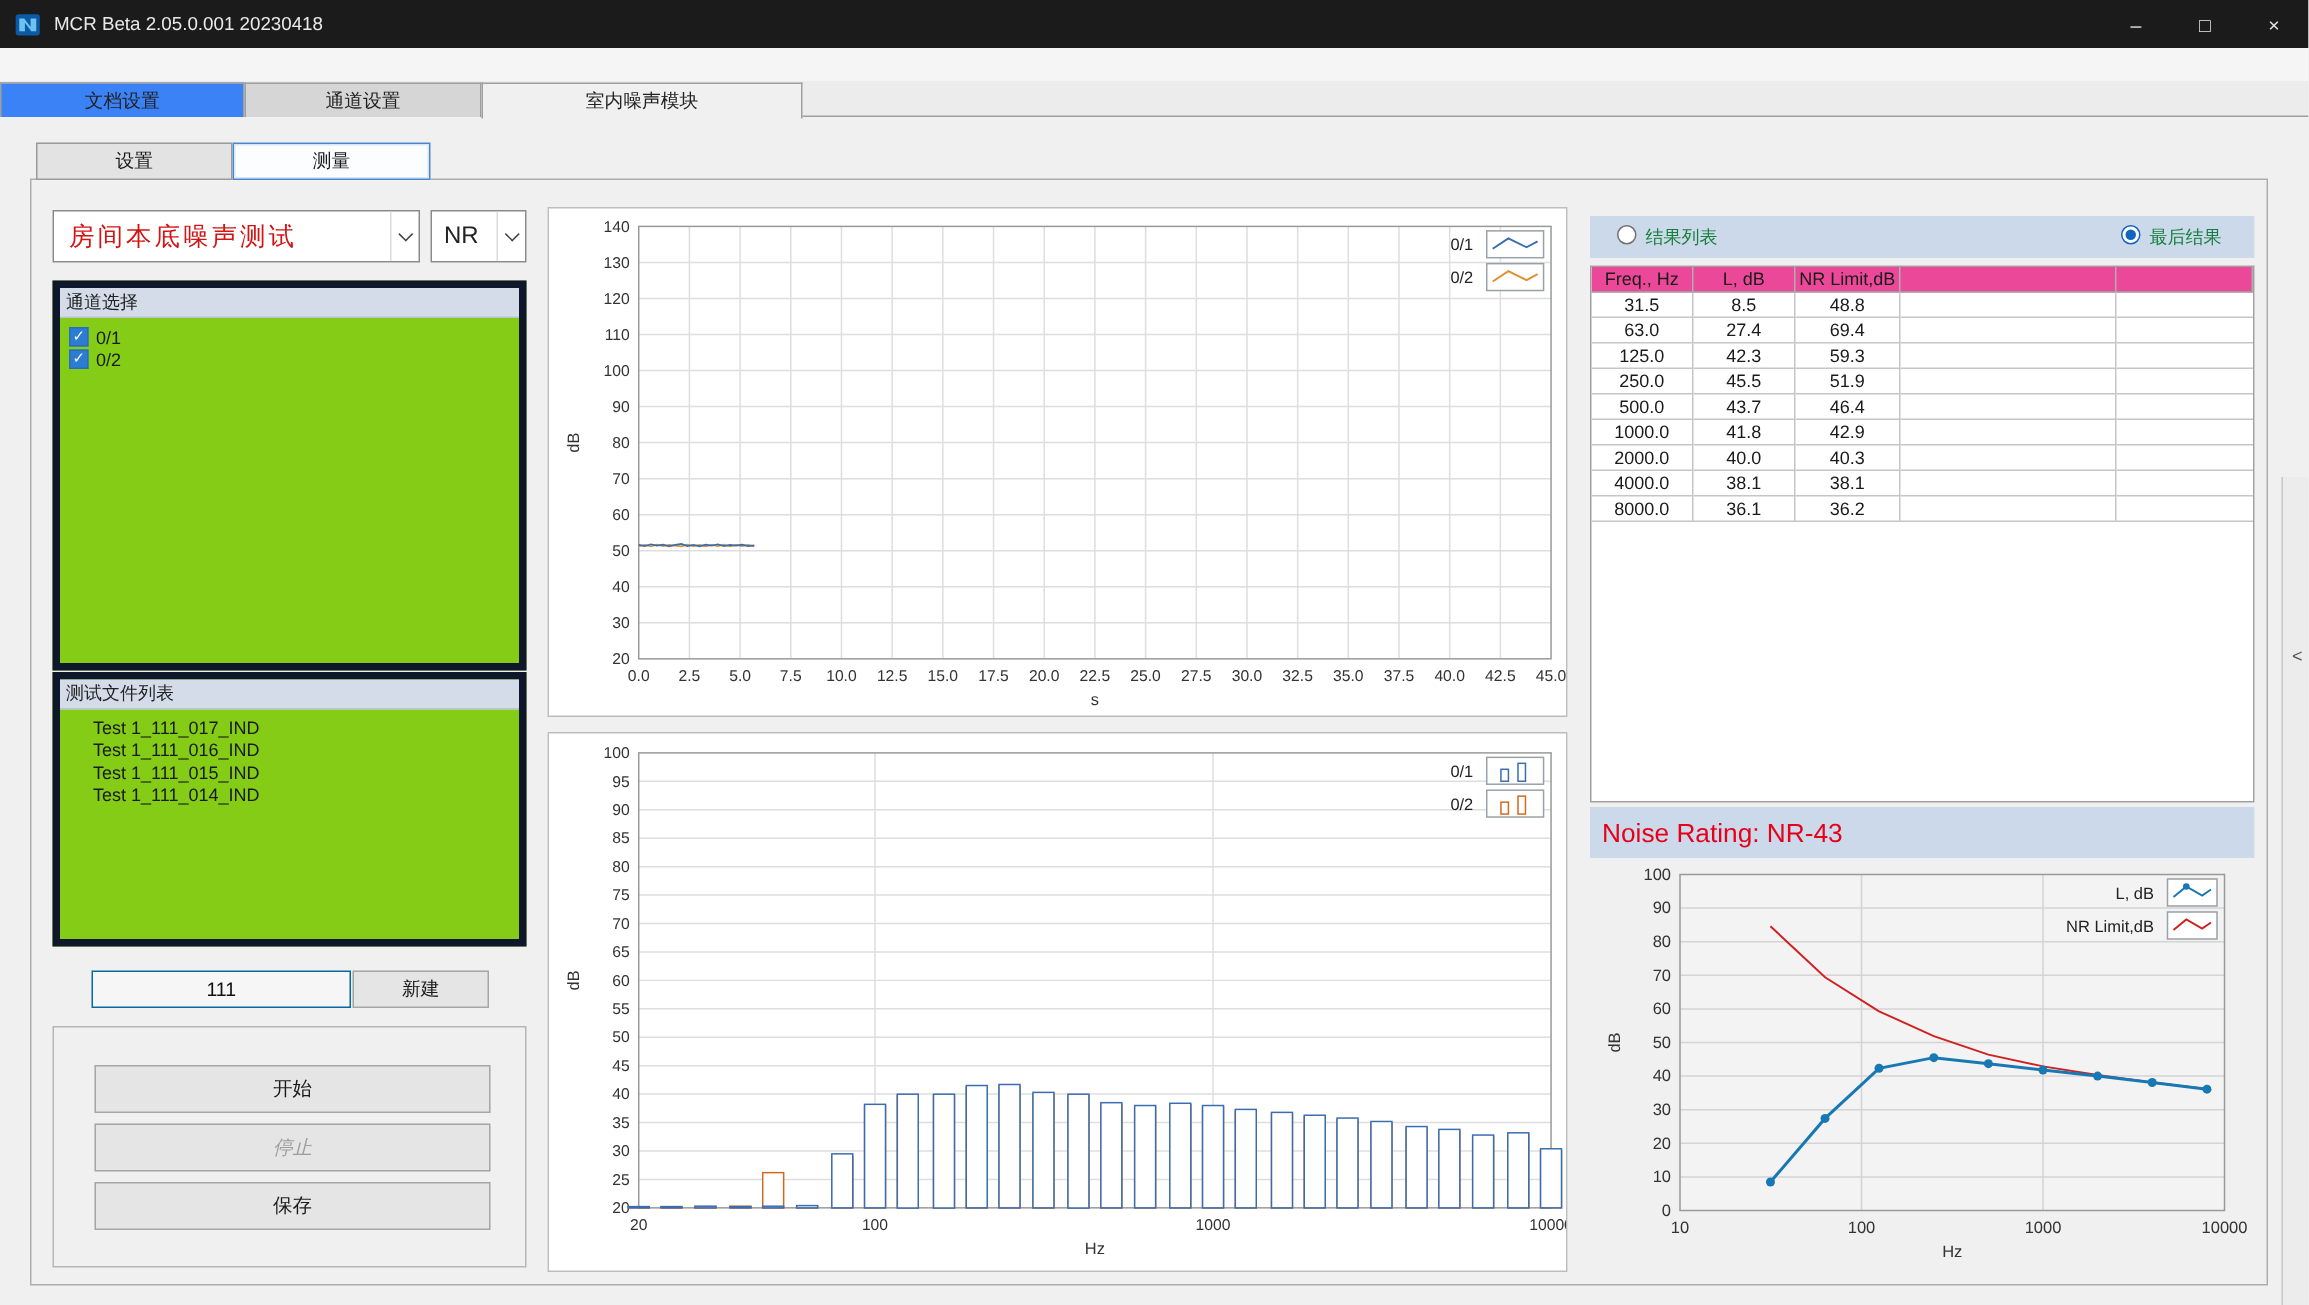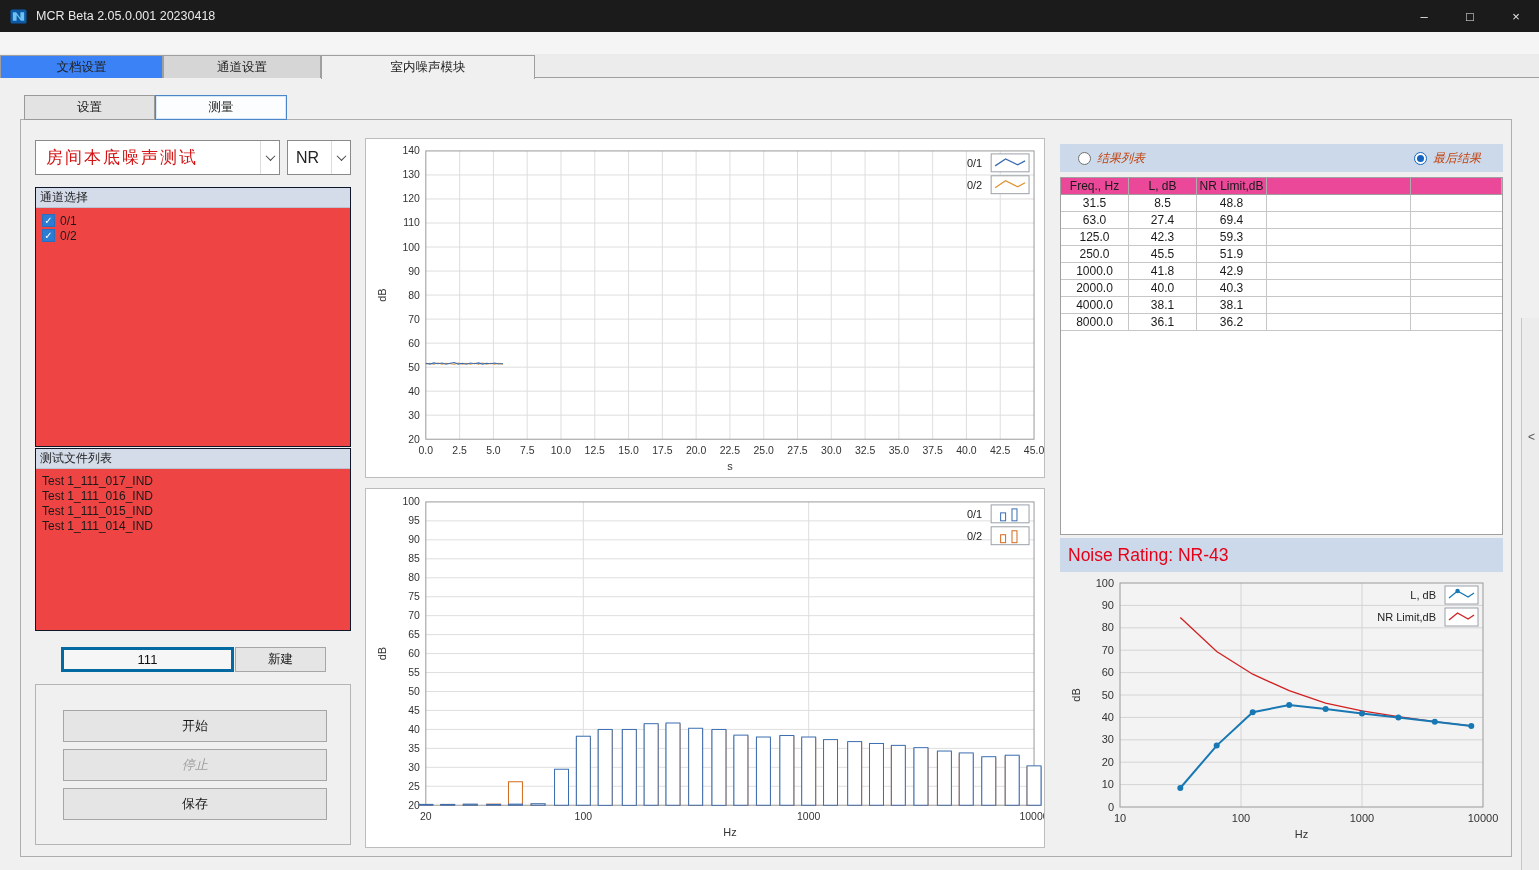--- a/index.html
+++ b/index.html
@@ -32,43 +32,43 @@
 
   
   .combo{position:absolute;background:#fff;border:1px solid #8a8a8a;display:flex;align-items:center;z-index:3;}
   .combo .val{flex:1;padding-left:10px;white-space:nowrap;overflow:hidden;}
   .combo .arrow{width:19px;height:100%;border-left:1px solid #dcdcdc;display:flex;align-items:center;justify-content:center;}
   .chev{width:7px;height:7px;border-right:1.4px solid #444;border-bottom:1.4px solid #444;transform:rotate(45deg) translate(-1px,-1px);}
   .red-serif{font-family:"Liberation Serif","DejaVu Serif",serif;color:#d21414;font-size:17px;letter-spacing:2px;}
   .nr-val{font-size:16px;color:#222;padding-left:8px;}
 
   
-  .list-section{position:absolute;border:1px solid #0f172a;background:#ef4444;}
+  .list-section{position:absolute;border:5px solid #0f172a;background:#84cc16;}
   .list-header{height:20px;background:#d4dcea;border-bottom:1px solid #b9c3d2;display:flex;align-items:center;padding-left:4px;font-size:12px;color:#222;}
   .list-body{position:relative;padding-top:5px;}
   .chk-row{display:flex;align-items:center;gap:5px;padding-left:6px;height:15px;}
   .chk{width:13px;height:13px;background:#2b7cd3;border:1px solid #2b6cbd;color:#fff;font-size:10px;line-height:11px;text-align:center;flex:0 0 auto;}
-  .file-item{height:15px;line-height:15px;padding-left:6px;font-size:12px;white-space:nowrap;}
-
-  
-  .text-input{position:absolute;border:3px solid #0369a1;background:#f6f6f6;text-align:center;font-size:13px;font-family:"Liberation Sans",sans-serif;color:#111;}
+  .file-item{height:15px;line-height:15px;padding-left:6px;font-size:12px;white-space:nowrap;margin-left:16px;}
+
+  
+  .text-input{position:absolute;border:1px solid #0369a1;background:#f6f6f6;text-align:center;font-size:13px;font-family:"Liberation Sans",sans-serif;color:#111;}
   .btn{position:absolute;border:1px solid #a6a6a6;background:#e5e5e5;display:flex;align-items:center;justify-content:center;font-size:12.5px;color:#1a1a1a;}
   .btn.big{font-size:13px;}
   .btn.disabled{color:#9d9d9d;font-style:italic;}
   .group-box{position:absolute;border:1px solid #b5b5b5;}
 
   
   .chart-box{position:absolute;background:#fff;border:1px solid #bdbdbd;}
   .chart-box svg,.nr-box svg{display:block;}
   .nr-box{position:absolute;}
   svg text{font-family:"Liberation Sans","DejaVu Sans",sans-serif;}
 
   
   .blue-strip{position:absolute;background:#ccd9ea;display:flex;align-items:center;}
-  .radio-wrap{position:absolute;display:flex;align-items:center;gap:6px;font-size:12px;color:#c2410c;font-style:italic;}
+  .radio-wrap{position:absolute;display:flex;gap:6px;font-size:12px;color:#15803d;}
   .radio{width:13px;height:13px;border-radius:50%;border:1px solid #707070;background:#fff;display:flex;align-items:center;justify-content:center;flex:0 0 auto;}
   .radio.on{border-color:#1464c0;}
   .radio .dot{width:7px;height:7px;border-radius:50%;background:#1464c0;}
   .rating-text{margin-left:8px;font-size:17.5px;color:#e60018;}
 
   .rtable{position:absolute;background:#fff;border:1px solid #a0a0a0;overflow:hidden;}
   .trow{display:flex;height:17px;}
   .trow.thead{background:#ec4899;}
   .tcell{border-right:1px solid #c6c6c6;border-bottom:1px solid #c6c6c6;display:flex;align-items:center;justify-content:center;font-size:12px;overflow:hidden;white-space:nowrap;}
   .trow.thead .tcell{border-right:1px solid #aeaeae;border-bottom:1px solid #9e9e9e;}
@@ -391,20 +391,27 @@
       <div class="tcell" style="flex: 1 1 0%;"></div>
     </div>
     <div class="trow">
       <div class="tcell" style="width: 68px;">250.0</div>
       <div class="tcell" style="width: 68px;">45.5</div>
       <div class="tcell" style="width: 70px;">51.9</div>
       <div class="tcell" style="width: 144px;"></div>
       <div class="tcell" style="flex: 1 1 0%;"></div>
     </div>
     <div class="trow">
+      <div class="tcell" style="width: 68px;">500.0</div>
+      <div class="tcell" style="width: 68px;">43.7</div>
+      <div class="tcell" style="width: 70px;">46.4</div>
+      <div class="tcell" style="width: 144px;"></div>
+      <div class="tcell" style="flex: 1 1 0%;"></div>
+    </div>
+    <div class="trow">
       <div class="tcell" style="width: 68px;">1000.0</div>
       <div class="tcell" style="width: 68px;">41.8</div>
       <div class="tcell" style="width: 70px;">42.9</div>
       <div class="tcell" style="width: 144px;"></div>
       <div class="tcell" style="flex: 1 1 0%;"></div>
     </div>
     <div class="trow">
       <div class="tcell" style="width: 68px;">2000.0</div>
       <div class="tcell" style="width: 68px;">40.0</div>
       <div class="tcell" style="width: 70px;">40.3</div>

